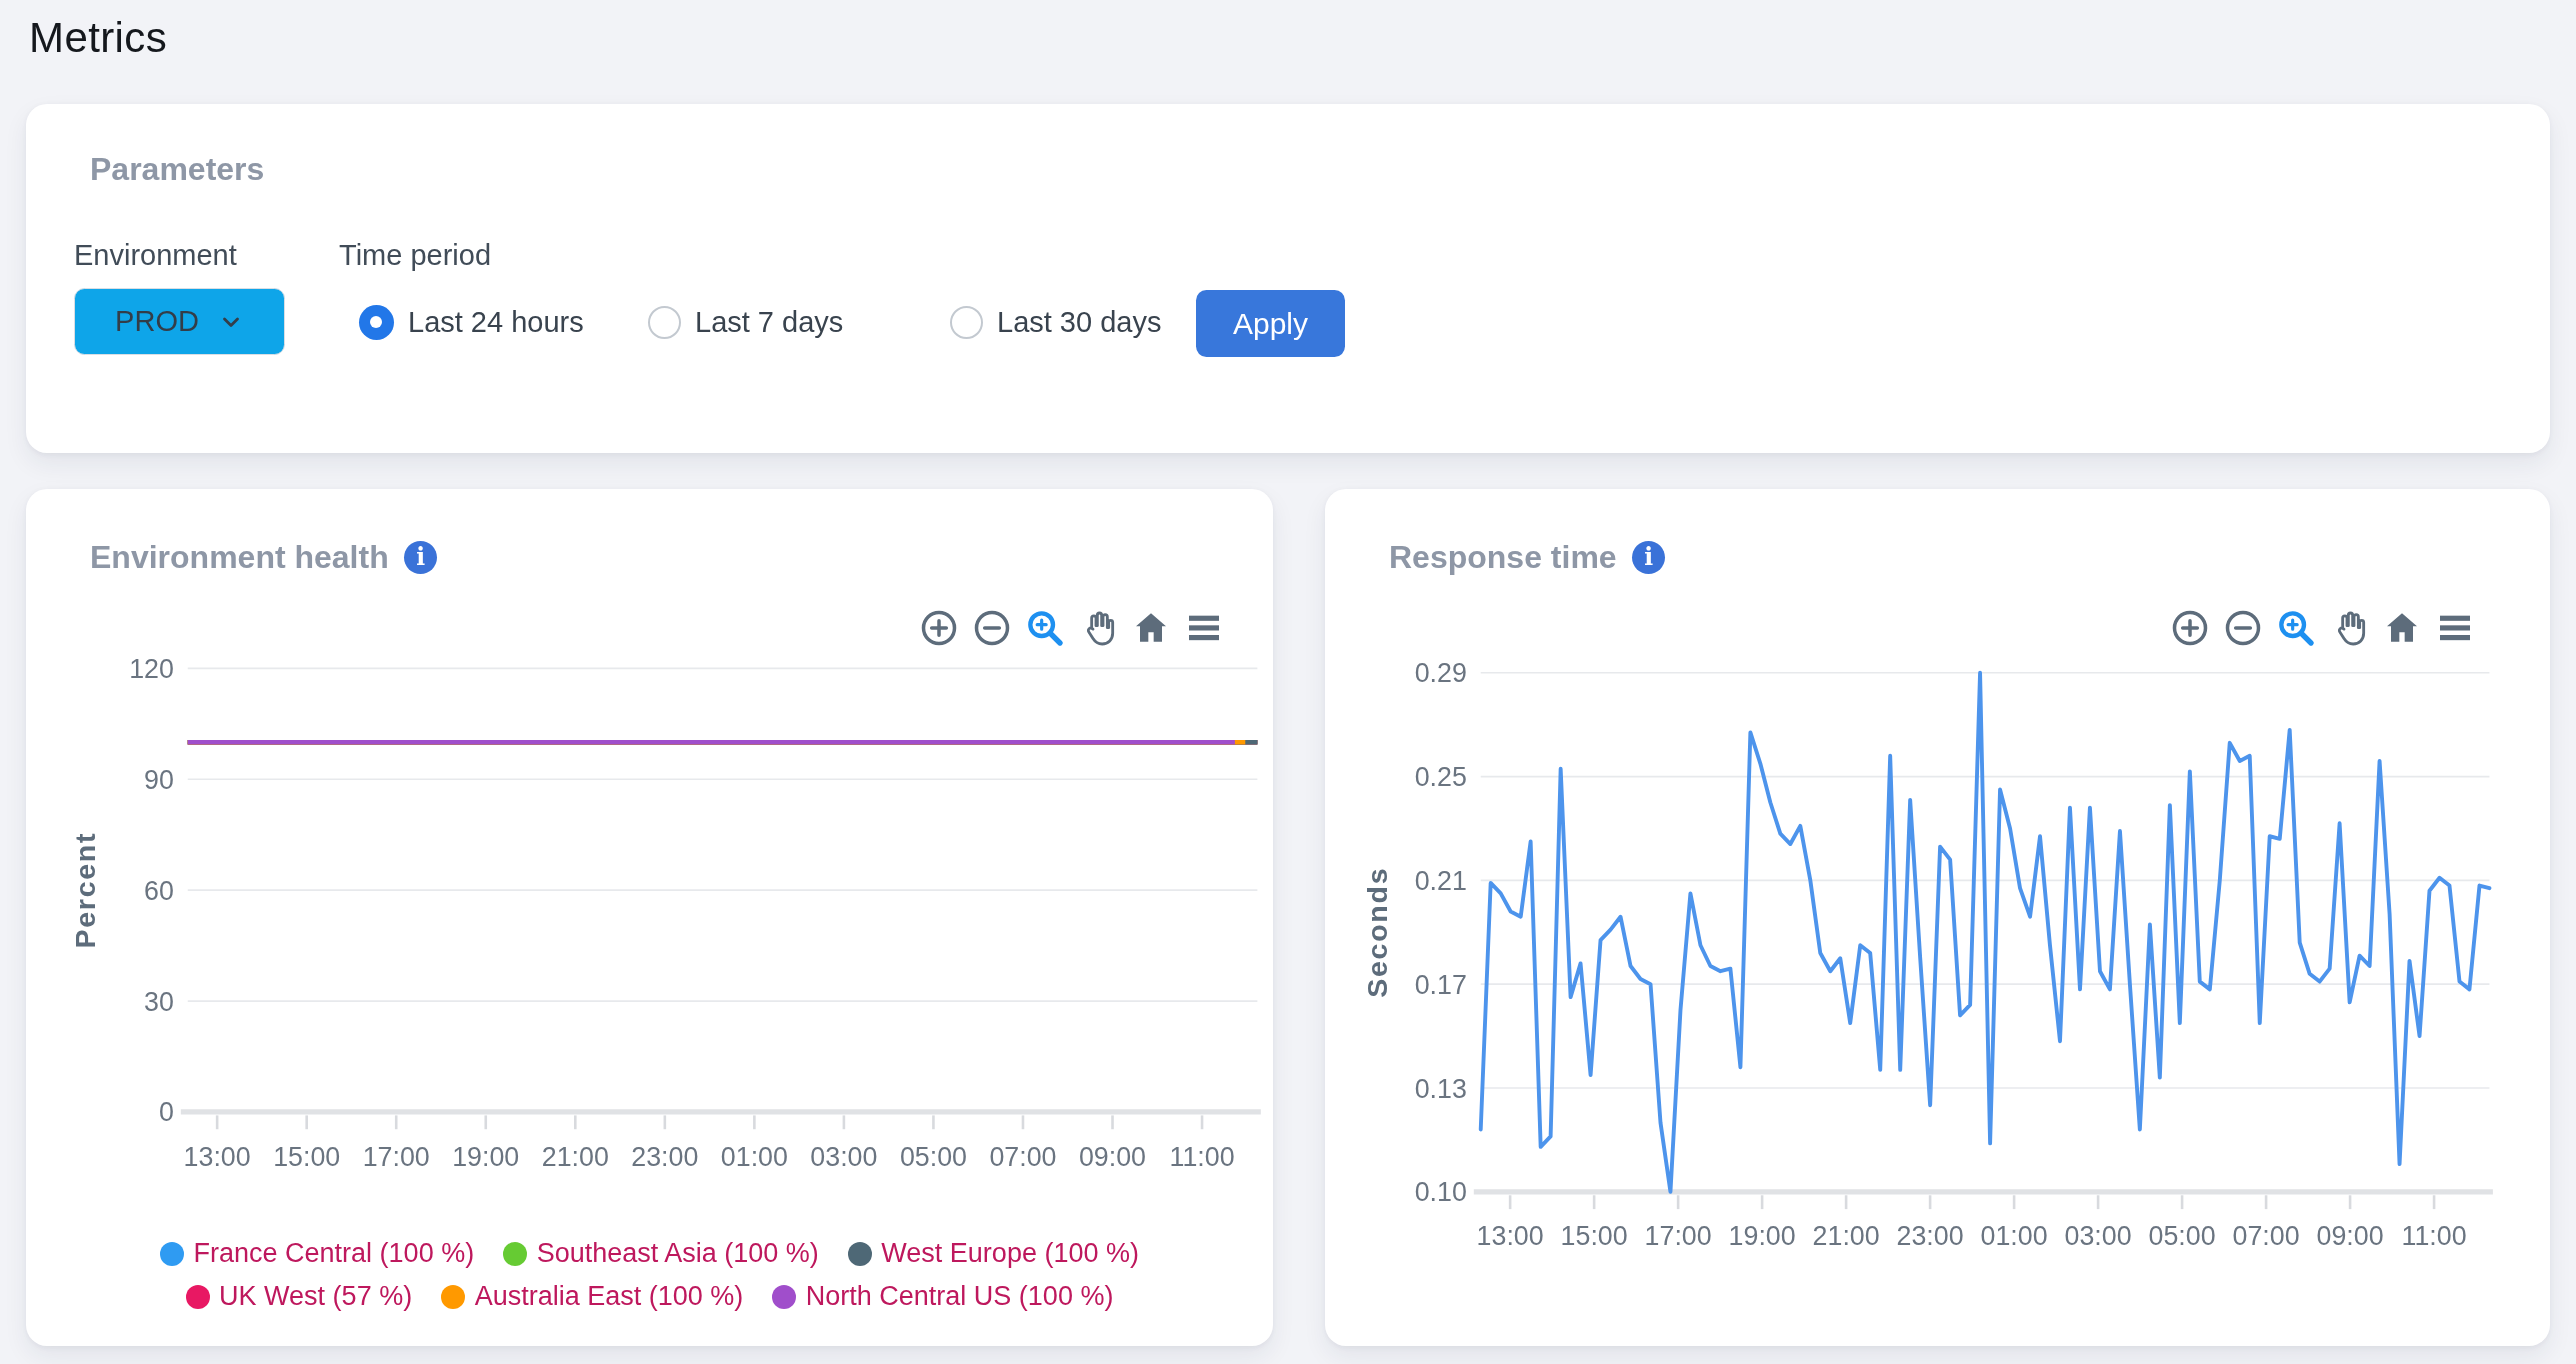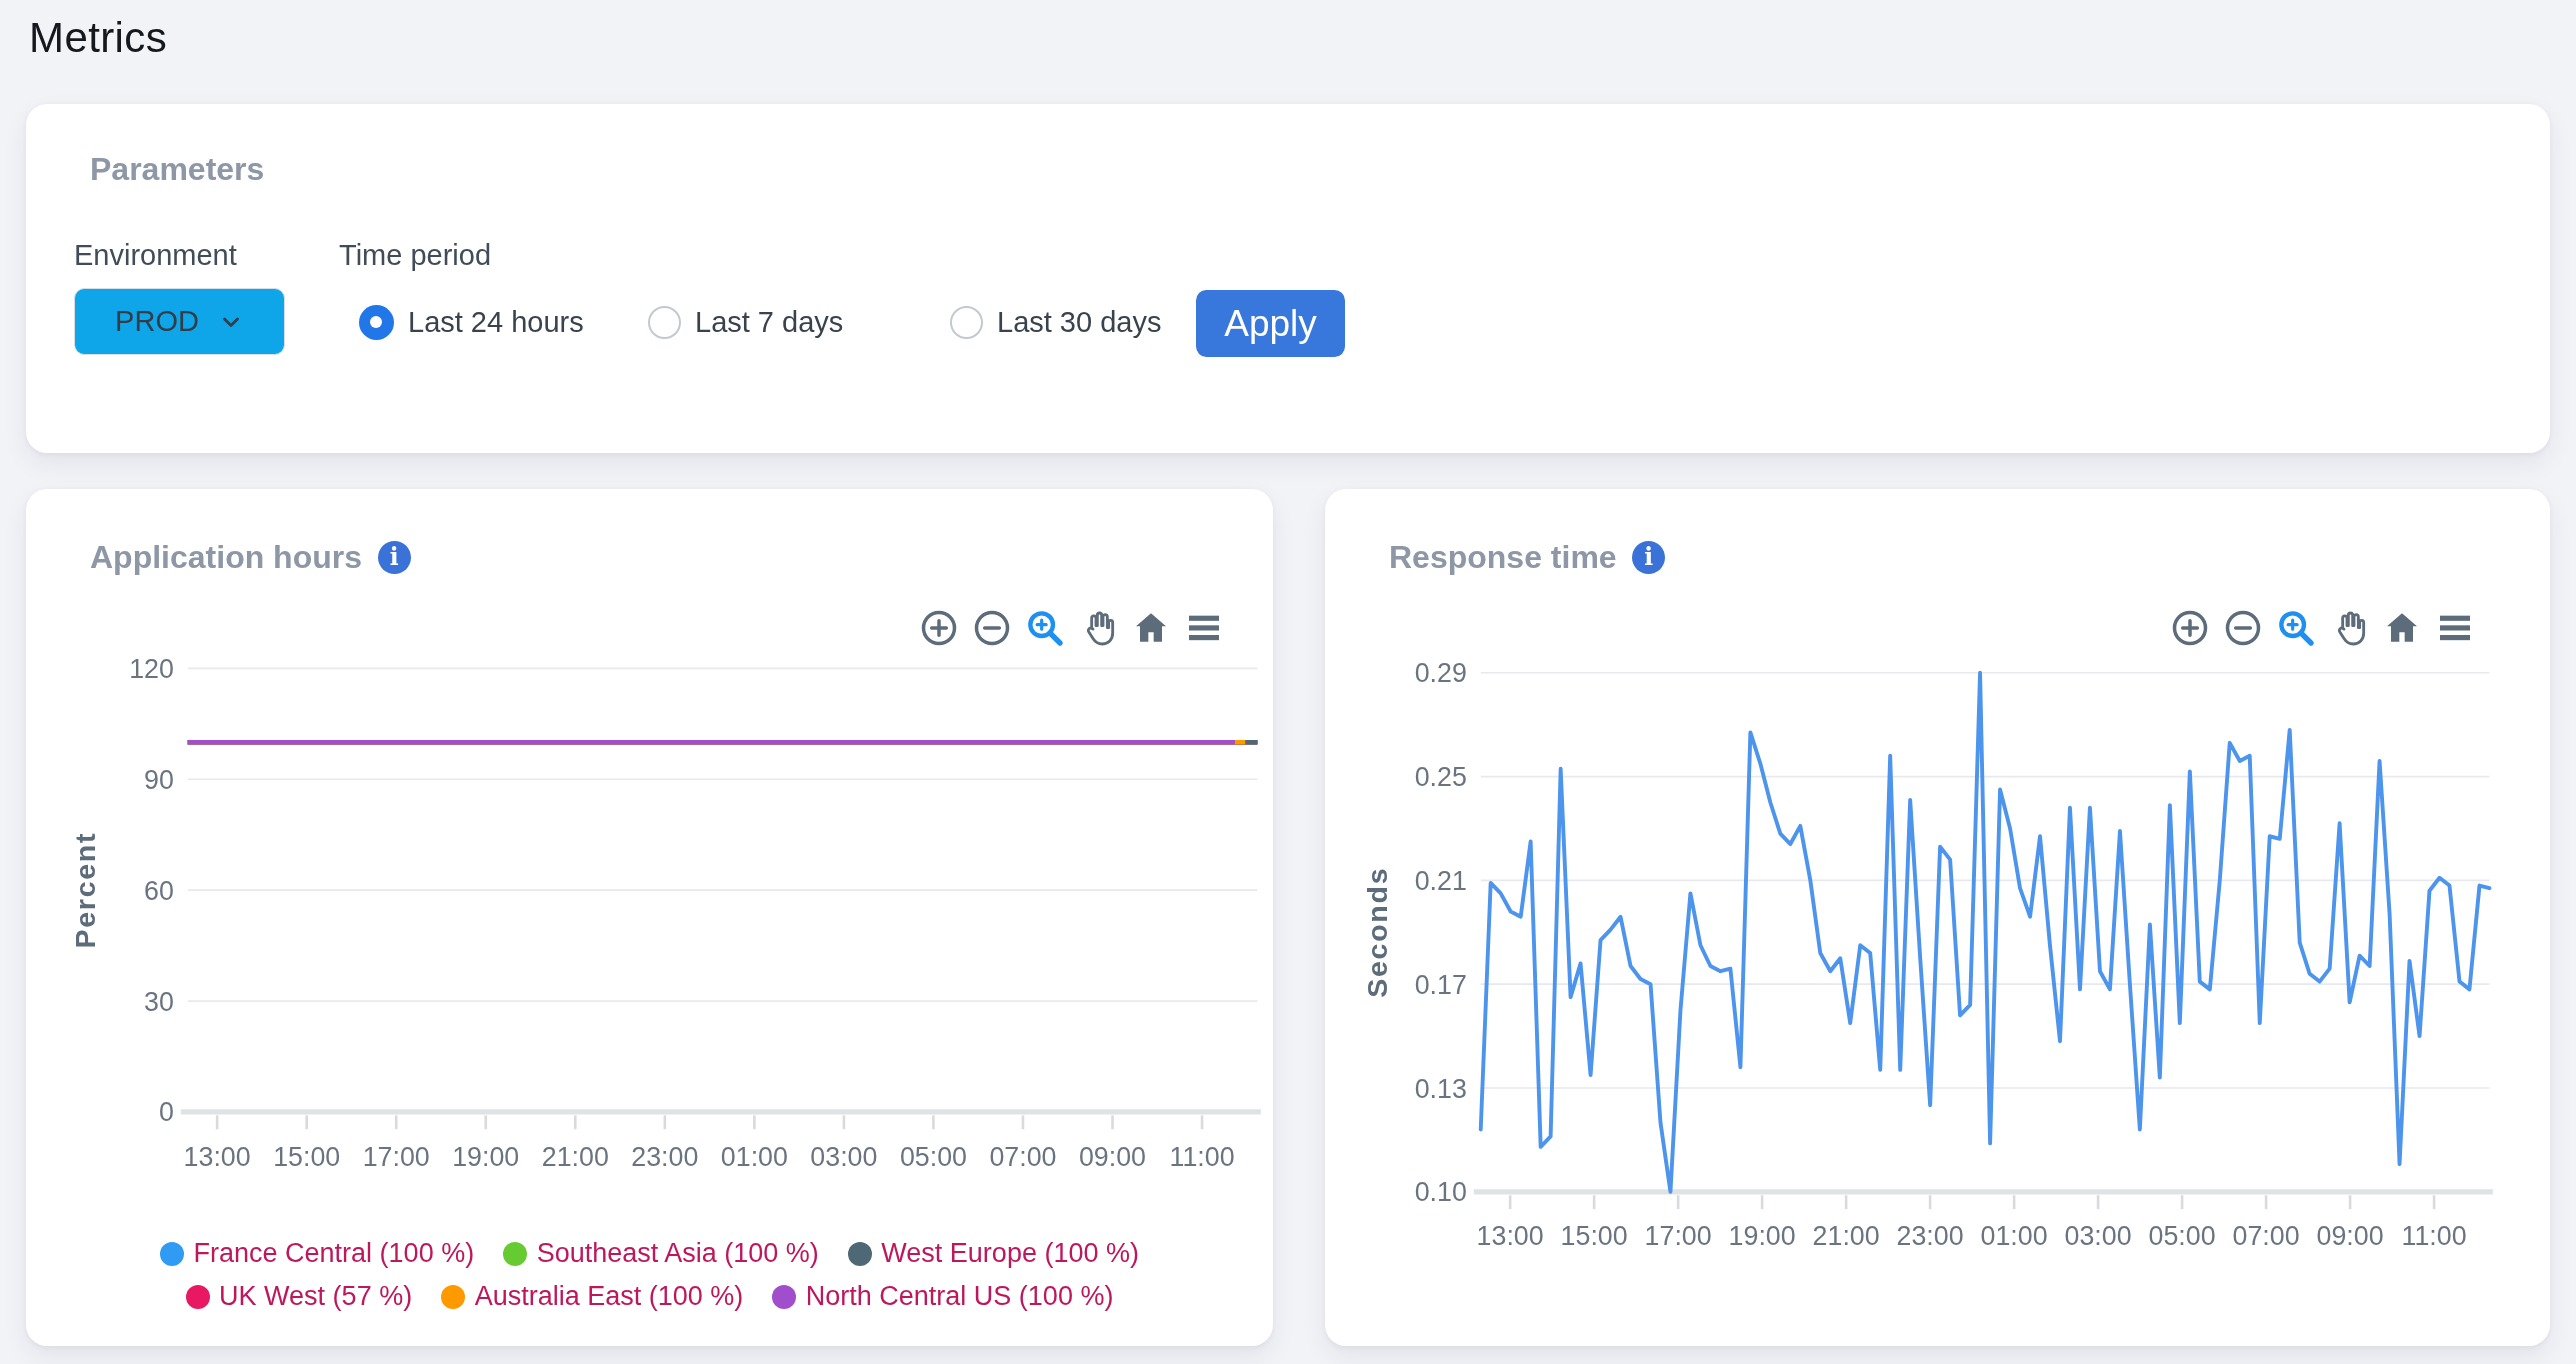--- a/index.html
+++ b/index.html
@@ -16,21 +16,21 @@
   #env-label { left:48px; }
   #time-label { left:313px; }
   .select-box { position:absolute; left:48px; top:184px; width:211px; height:67px; border:1.7px solid #d9dee4; border-radius:10.4px; background:#0ea5e9; display:flex; align-items:center; justify-content:center; gap:19px; cursor:pointer; }
   .select-box .select-value { font-size:29px; color:#333d48; font-weight:500; }
   .radio-item { position:absolute; top:185px; height:67px; display:flex; align-items:center; cursor:pointer; }
   .radio-circle { width:33px; height:33px; border-radius:50%; border:2.6px solid #c3c9d0; background:#fff; flex:0 0 auto; }
   .radio-item.selected .radio-circle { border:none; background:#2277e8; position:relative; width:35px; height:35px; }
   .radio-item.selected .radio-circle::after { content:""; position:absolute; left:11.2px; top:11.2px; width:12px; height:12px; border-radius:50%; background:#fff; }
   .radio-label { margin-left:14px; font-size:29px; color:#39434e; }
   #radio-0 { left:333px; } #radio-1 { left:622px; } #radio-2 { left:924px; }
-  .apply-btn { position:absolute; left:1170px; top:186px; width:149px; height:67px; background:#3877db; color:#fff; font-size:37px; font-weight:500; border:none; border-radius:10.4px; cursor:pointer; font-family:"Liberation Sans", sans-serif; }
+  .apply-btn { position:absolute; left:1170px; top:186px; width:149px; height:67px; background:#3877db; color:#fff; font-size:30px; font-weight:500; border:none; border-radius:10.4px; cursor:pointer; font-family:"Liberation Sans", sans-serif; }
   
   #chart-card-0 { left:26px; top:489px; width:1247px; height:857px; }
   #chart-card-1 { left:1325px; top:489px; width:1225px; height:857px; }
   .chart-title-row { position:absolute; left:48px; top:50px; display:flex; align-items:center; gap:15.6px; }
   .info-icon { width:33px; height:33px; border-radius:50%; background:#3a72d8; color:#fff; font-family:"DejaVu Serif", serif; font-weight:bold; font-size:23.4px; line-height:33px; text-align:center; display:inline-block; cursor:pointer; }
   .chart-toolbar { position:absolute; top:119px; display:flex; align-items:center; gap:13px; }
   #chart-card-0 .chart-toolbar { right:49px; }
   #chart-card-1 .chart-toolbar { right:75px; }
   .tool-icon { width:40px; height:40px; cursor:pointer; }
   .chart-svg { position:absolute; left:0; top:156px; }
@@ -69,21 +69,21 @@
     <div class="radio-item" id="radio-2">
       <span class="radio-circle"></span>
       <span class="radio-label">Last 30 days</span>
     </div>
 
     <button class="apply-btn">Apply</button>
   </div>
 
   <div class="card" id="chart-card-0">
     <div class="chart-title-row">
-      <span class="card-heading">Application hours</span>
+      <span class="card-heading">Environment health</span>
       <span class="info-icon">i</span>
     </div>
     <div class="chart-toolbar">
         <svg viewBox="0 0 24 24" class="tool-icon">
           <circle cx="12" cy="12" r="9.3" fill="none" stroke="#5d6c7b" stroke-width="2.1"></circle>
           <path d="M12 7.6v8.8M7.6 12h8.8" stroke="#5d6c7b" stroke-width="2.1" stroke-linecap="round"></path>
         </svg>
         <svg viewBox="0 0 24 24" class="tool-icon">
           <circle cx="12" cy="12" r="9.3" fill="none" stroke="#5d6c7b" stroke-width="2.1"></circle>
           <path d="M7.6 12h8.8" stroke="#5d6c7b" stroke-width="2.1" stroke-linecap="round"></path>

